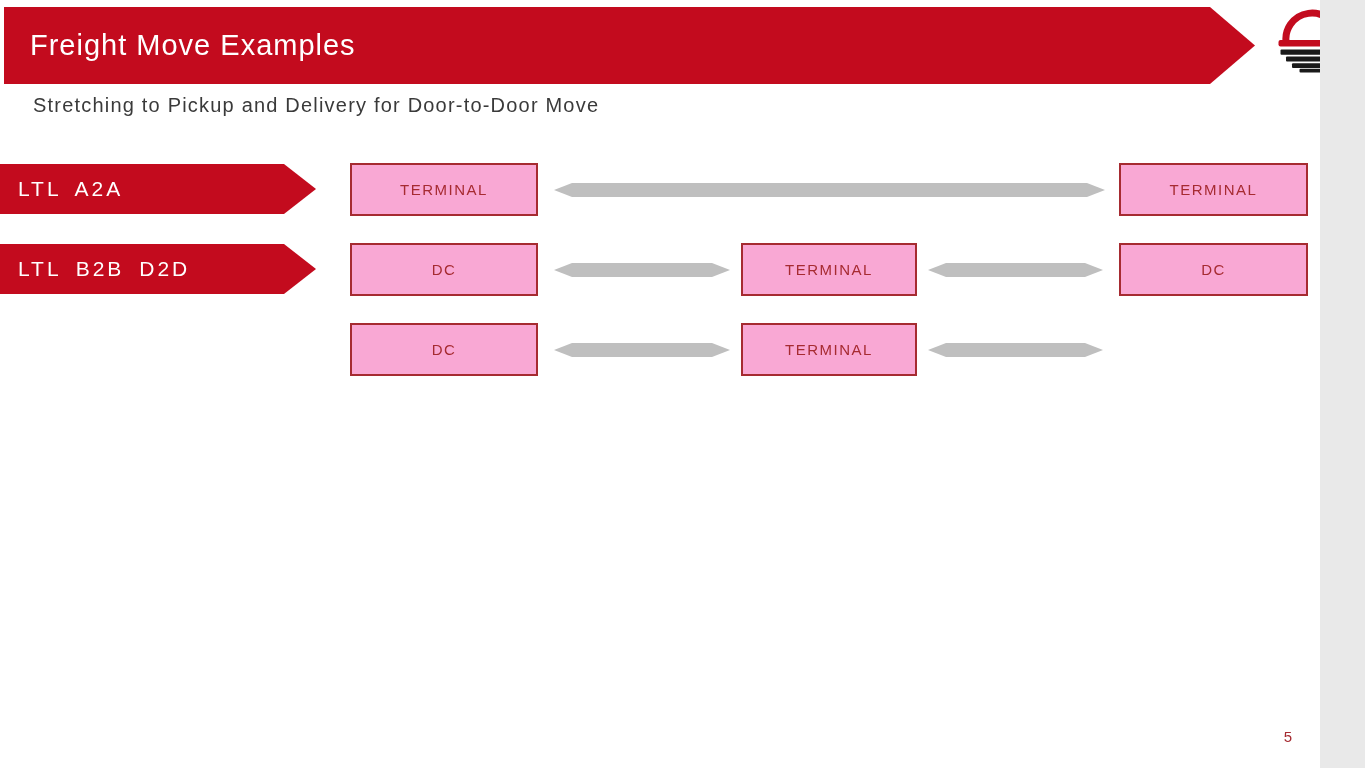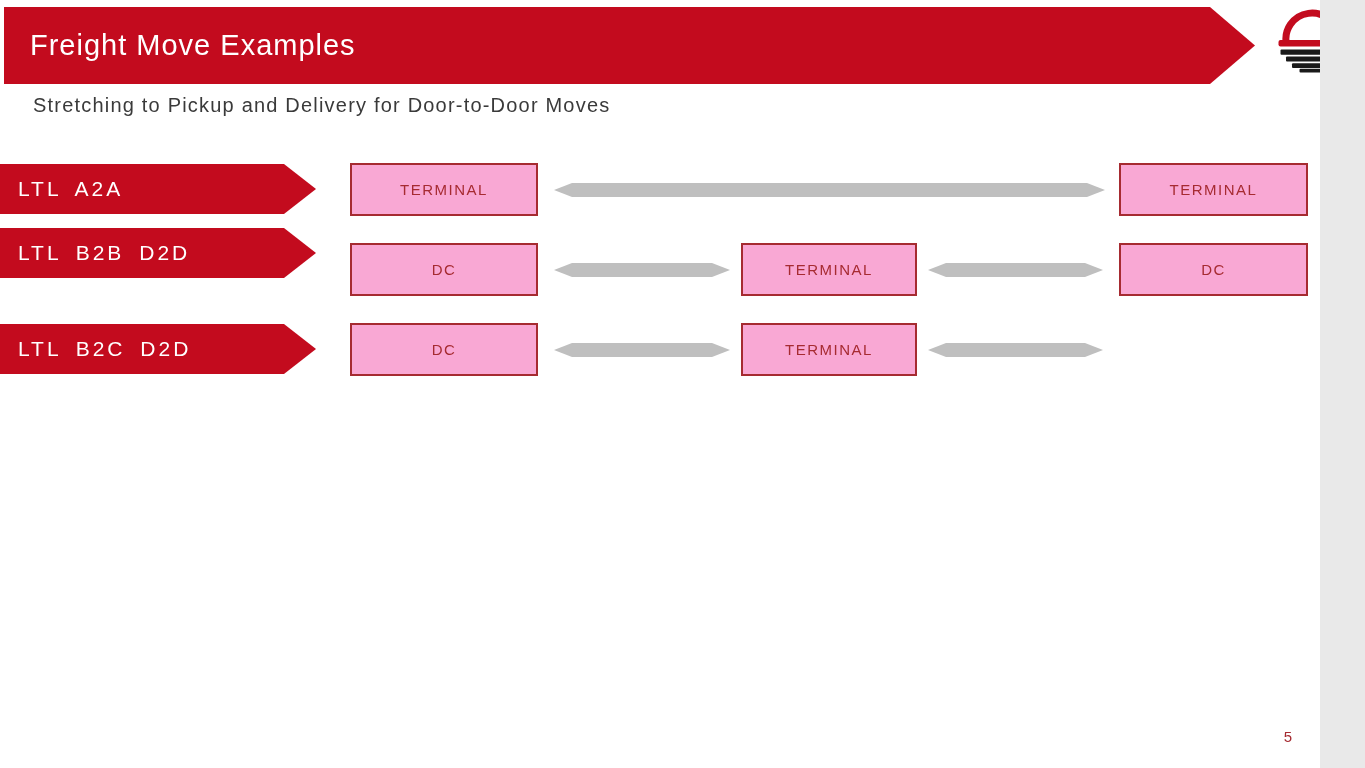--- a/index.html
+++ b/index.html
@@ -106,36 +106,35 @@
   <svg class="logo" viewBox="0 0 74 70">
     <path d="M 10.6 41 A 26 26 0 1 1 61.9 34" fill="none" stroke="#c30b1e" stroke-width="7"></path>
     <rect x="2.5" y="36" width="53" height="6.5" rx="2" fill="#c30b1e"></rect>
     <circle cx="69" cy="33" r="2.3" fill="#c30b1e"></circle>
     <rect x="4.5" y="45.5" width="63" height="5.2" rx="1" fill="#1a1a1a"></rect>
     <rect x="10" y="52.5" width="52" height="5" rx="1" fill="#1a1a1a"></rect>
     <rect x="16" y="59.3" width="40" height="4.6" rx="1" fill="#1a1a1a"></rect>
     <rect x="23.5" y="64.8" width="25" height="3.8" rx="1" fill="#1a1a1a"></rect>
   </svg>
 
-  <div class="subtitle">Stretching to Pickup and Delivery for Door-to-Door Moves</div>
+  <div class="subtitle">Stretching to Pickup and Delivery for Door-to-Door Move</div>
 
   <div class="rowlabel" style="top:164px">LTL A2A</div>
   <div class="node" style="left:350px;top:163px;width:188px">TERMINAL</div>
   <div class="garrow" style="left:554px;top:183px;width:551px"></div>
   <div class="node" style="left:1119px;top:163px;width:189px">TERMINAL</div>
 
-  <div class="rowlabel" style="top:228px">LTL B2B D2D</div>
+  <div class="rowlabel" style="top:244px">LTL B2B D2D</div>
   <div class="node" style="left:350px;top:243px;width:188px">DC</div>
   <div class="garrow" style="left:554px;top:263px;width:176px"></div>
   <div class="node" style="left:741px;top:243px;width:176px">TERMINAL</div>
   <div class="garrow" style="left:928px;top:263px;width:175px"></div>
   <div class="node" style="left:1119px;top:243px;width:189px">DC</div>
   <div class="sliver" style="left:1353px;top:263px"></div>
 
-  <div class="rowlabel" style="top:324px">LTL B2C D2D</div>
   <div class="node" style="left:350px;top:323px;width:188px">DC</div>
   <div class="garrow" style="left:554px;top:343px;width:176px"></div>
   <div class="node" style="left:741px;top:323px;width:176px">TERMINAL</div>
   <div class="garrow" style="left:928px;top:343px;width:175px"></div>
 
   <div class="pagenum">5</div>
 
 </div>
 
 </body></html>

